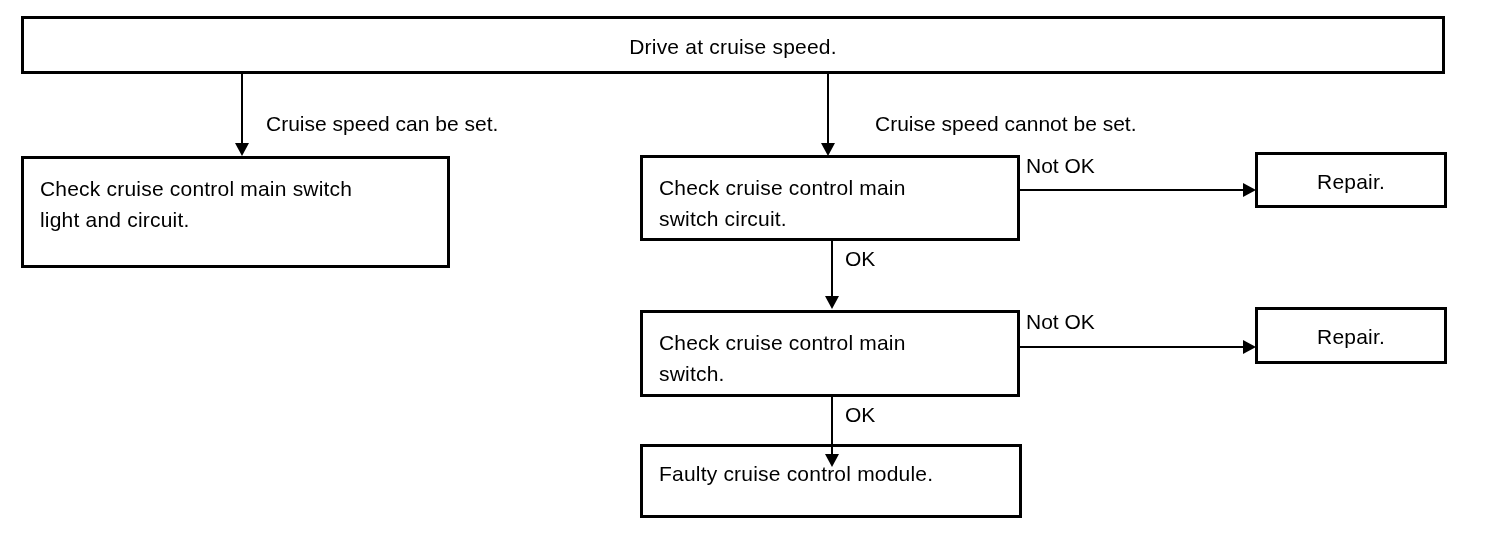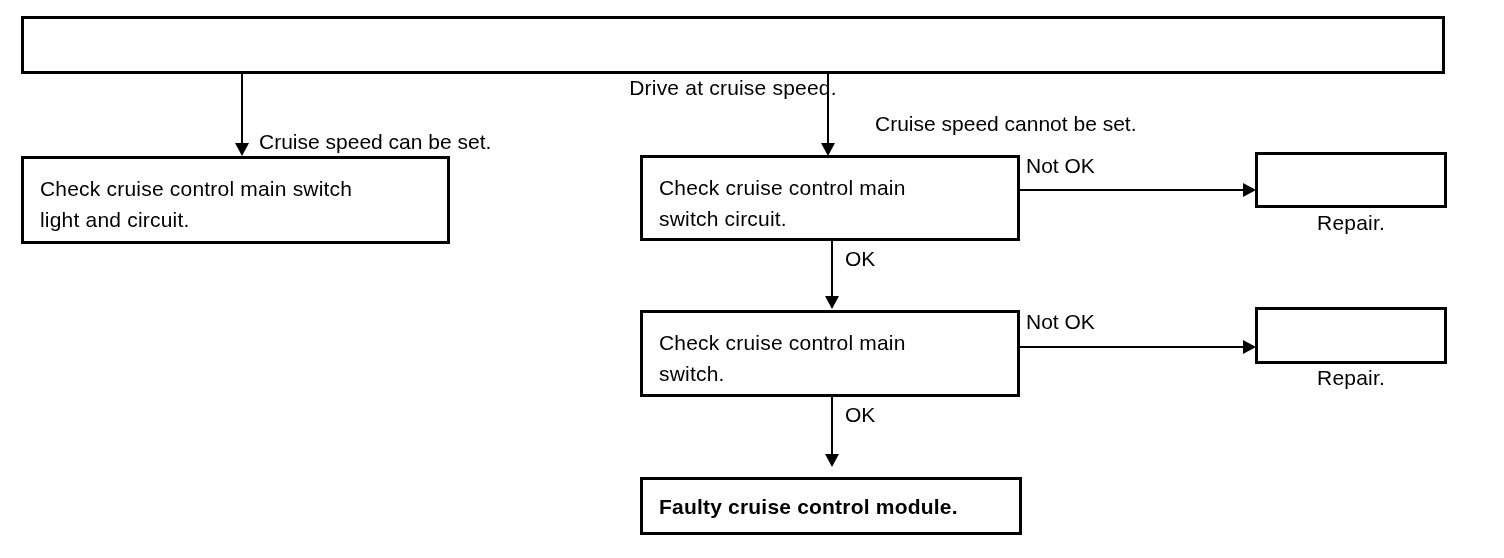--- a/index.html
+++ b/index.html
@@ -33,21 +33,20 @@
     white-space: pre-line;
   }
   .node.pad-left .node-text {
     left: 16px;
     top: 14px;
   }
   .node.center-text .node-text {
     left: 0;
     right: 0;
     text-align: center;
-    margin-top: 41px;
   }
   .edge-label {
     position: absolute;
     font-size: 21px;
     line-height: 24px;
     color: #000000;
     white-space: nowrap;
   }
   .v-line {
     position: absolute;
@@ -78,21 +77,21 @@
 </style>
 </head>
 <body>
 
 <div id="canvas">
 
   <div class="node center-text" style="left:21px; top:16px; width:1424px; height:58px;">
     <span class="node-text" style="top:12px;">Drive at cruise speed.</span>
   </div>
 
-  <div class="node pad-left" style="left:21px; top:156px; width:429px; height:88px;">
+  <div class="node pad-left" style="left:21px; top:156px; width:429px; height:112px;">
     <span class="node-text">Check cruise control main switch
 light and circuit.</span>
   </div>
 
   <div class="node pad-left" style="left:640px; top:155px; width:380px; height:86px;">
     <span class="node-text">Check cruise control main
 switch circuit.</span>
   </div>
 
   <div class="node center-text" style="left:1255px; top:152px; width:192px; height:56px;">
@@ -101,21 +100,21 @@
 
   <div class="node pad-left" style="left:640px; top:310px; width:380px; height:87px;">
     <span class="node-text">Check cruise control main
 switch.</span>
   </div>
 
   <div class="node center-text" style="left:1255px; top:307px; width:192px; height:57px;">
     <span class="node-text" style="top:11px;">Repair.</span>
   </div>
 
-  <div class="node pad-left" style="left:640px; top:477px; width:382px; height:58px;font-weight:bold;">
+  <div class="node pad-left" style="left:640px; top:444px; width:382px; height:74px;">
     <span class="node-text" style="top:11px;">Faulty cruise control module.</span>
   </div>
 
   <div class="v-line" style="left:241px; top:74px; height:70px;"></div>
   <div class="arrow-down" style="left:235px; top:143px;"></div>
 
   <div class="v-line" style="left:827px; top:74px; height:70px;"></div>
   <div class="arrow-down" style="left:821px; top:143px;"></div>
 
   <div class="h-line" style="left:1020px; top:189px; width:225px;"></div>
@@ -123,21 +122,21 @@
 
   <div class="v-line" style="left:831px; top:241px; height:56px;"></div>
   <div class="arrow-down" style="left:825px; top:296px;"></div>
 
   <div class="h-line" style="left:1020px; top:346px; width:225px;"></div>
   <div class="arrow-right" style="left:1243px; top:340px;"></div>
 
   <div class="v-line" style="left:831px; top:397px; height:58px;"></div>
   <div class="arrow-down" style="left:825px; top:454px;"></div>
 
-  <div class="edge-label" style="left:259px; top:112px;margin-top:18px;">Cruise speed can be set.</div>
+  <div class="edge-label" style="left:266px; top:112px;">Cruise speed can be set.</div>
 
   <div class="edge-label" style="left:875px; top:112px;">Cruise speed cannot be set.</div>
 
   <div class="edge-label" style="left:1026px; top:154px;">Not OK</div>
 
   <div class="edge-label" style="left:845px; top:247px;">OK</div>
 
   <div class="edge-label" style="left:1026px; top:310px;">Not OK</div>
 
   <div class="edge-label" style="left:845px; top:403px;">OK</div>

